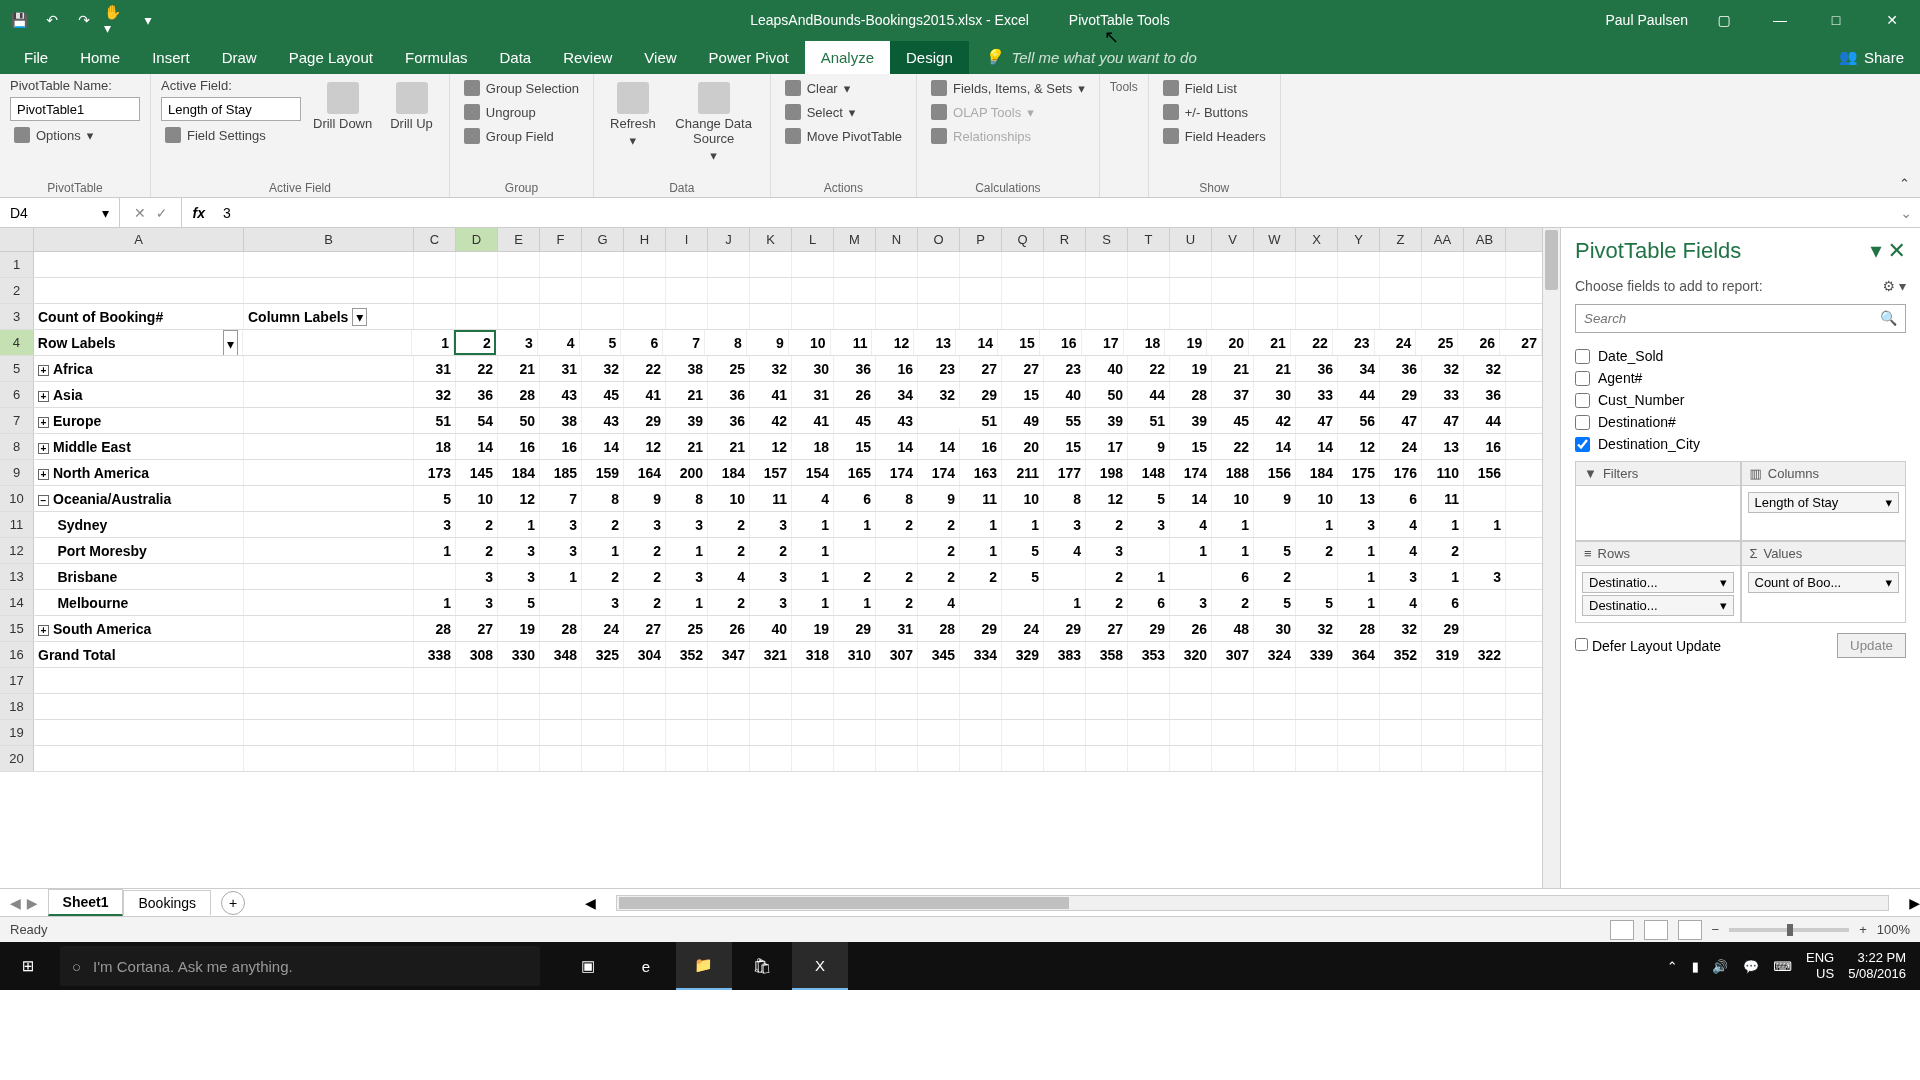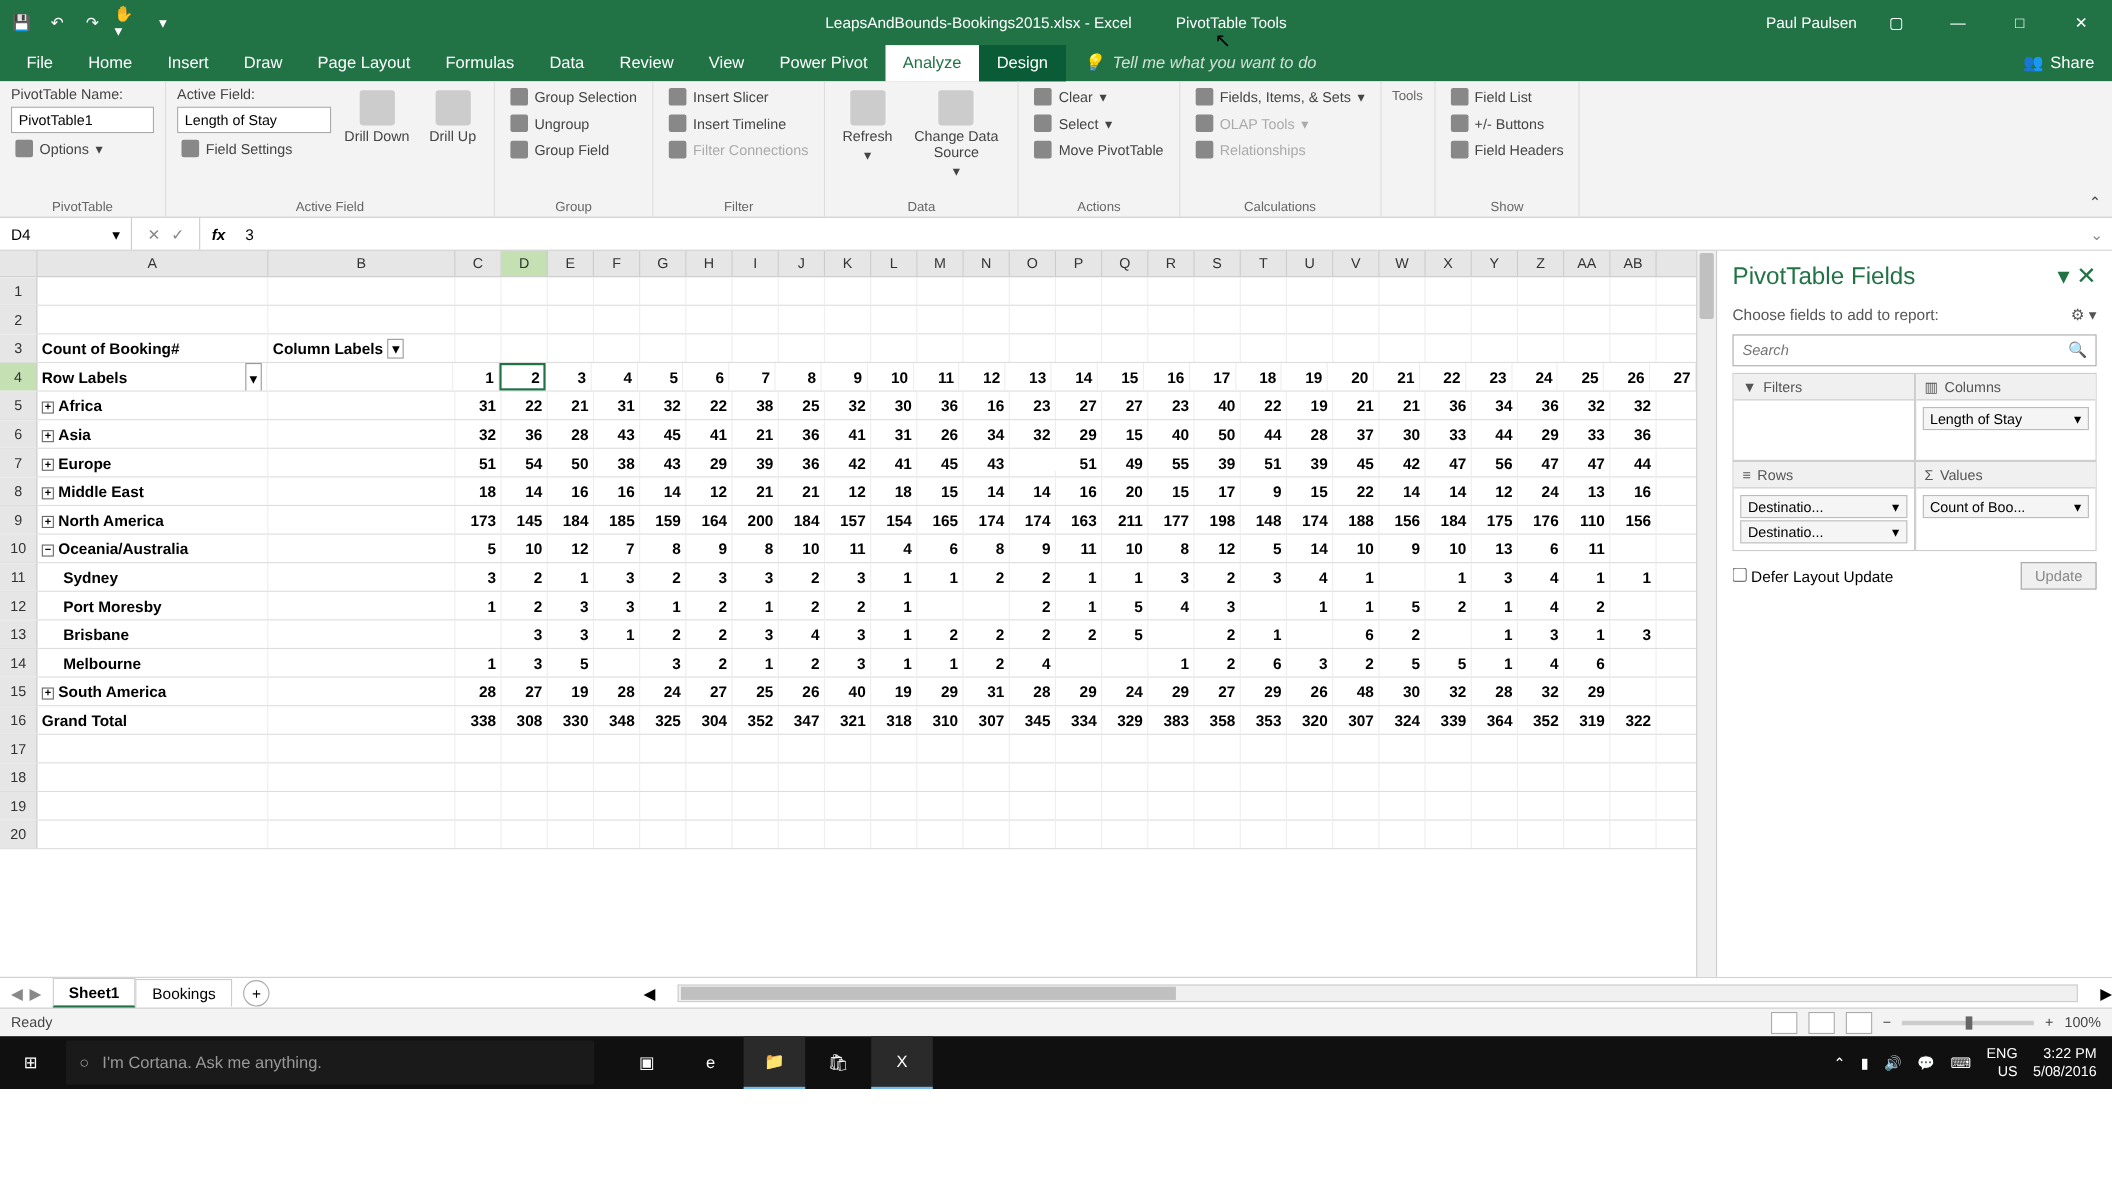--- a/index.html
+++ b/index.html
@@ -205,39 +205,20 @@
           </div>
       <div class="rg-item">
             <span class="icon-sm"></span>
             <span>Group Field</span>
           </div>
     </div>
       </div>
     <div class="ribbon-group-label">Group</div>
   </div>
 
-  <div class="ribbon-group">
-    <div class="rg-body">
-        <div class="rg-col">
-      <div class="rg-item">
-            <span class="icon-sm"></span>
-            <span>Insert Slicer</span>
-          </div>
-      <div class="rg-item">
-            <span class="icon-sm"></span>
-            <span>Insert Timeline</span>
-          </div>
-      <div class="rg-item" style="color:#aaa">
-            <span class="icon-sm"></span>
-            <span>Filter Connections</span>
-          </div>
-    </div>
-      </div>
-    <div class="ribbon-group-label">Filter</div>
-  </div>
 
   <div class="ribbon-group">
     <div class="rg-body">
       <div class="rg-bigbtn"><div class="icon-lg"></div><span>Refresh</span>▾</div>
       <div class="rg-bigbtn"><div class="icon-lg"></div><span style="max-width:80px">Change Data Source</span>▾</div>
     </div>
     <div class="ribbon-group-label">Data</div>
   </div>
 
   <div class="ribbon-group">
@@ -976,20 +957,42 @@
       <span><span>▾</span> <span>✕</span></span>
     </div>
     <div class="pt-sub">
       <span>Choose fields to add to report:</span>
       <span>⚙ ▾</span>
     </div>
     <div class="pt-search">
       <input placeholder="Search" style="">
       <span class="pt-search-icon">🔍</span>
     </div>
+    <div class="pt-fields" id="ptfields">
+        <div class="pt-field">
+          <input type="checkbox" style="">
+          <span>Date_Sold</span>
+        </div>
+        <div class="pt-field">
+          <input type="checkbox" style="">
+          <span>Agent#</span>
+        </div>
+        <div class="pt-field">
+          <input type="checkbox" style="">
+          <span>Cust_Number</span>
+        </div>
+        <div class="pt-field">
+          <input type="checkbox" style="">
+          <span>Destination#</span>
+        </div>
+        <div class="pt-field">
+          <input type="checkbox" checked="" style="">
+          <span>Destination_City</span>
+        </div>
+      </div>
     <div class="pt-areas">
       <div class="pt-area">
         <div class="pt-area-h">
             <span>▼</span>
             <span>Filters</span>
           </div>
         <div class="pt-area-body"></div>
       </div>
       <div class="pt-area">
         <div class="pt-area-h">

